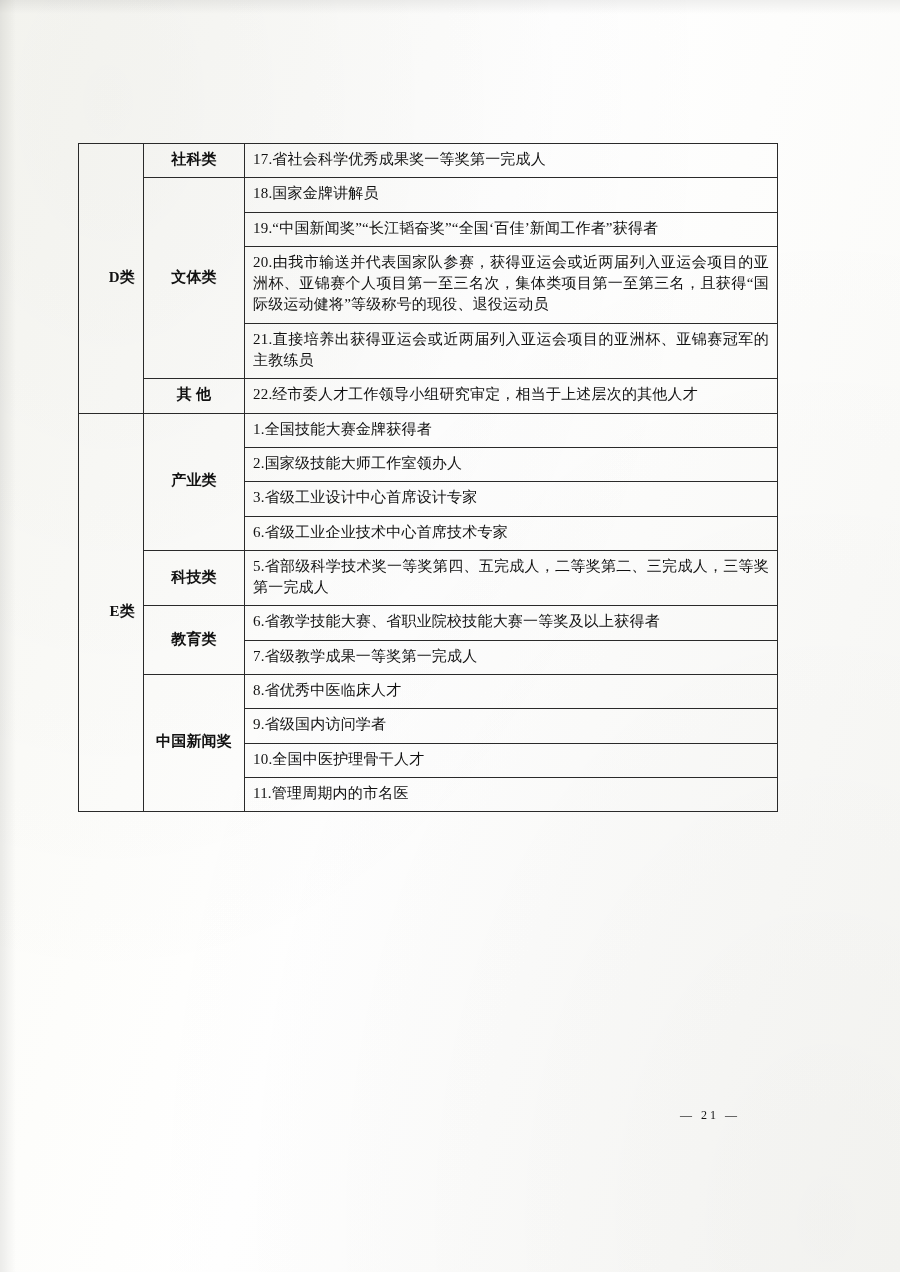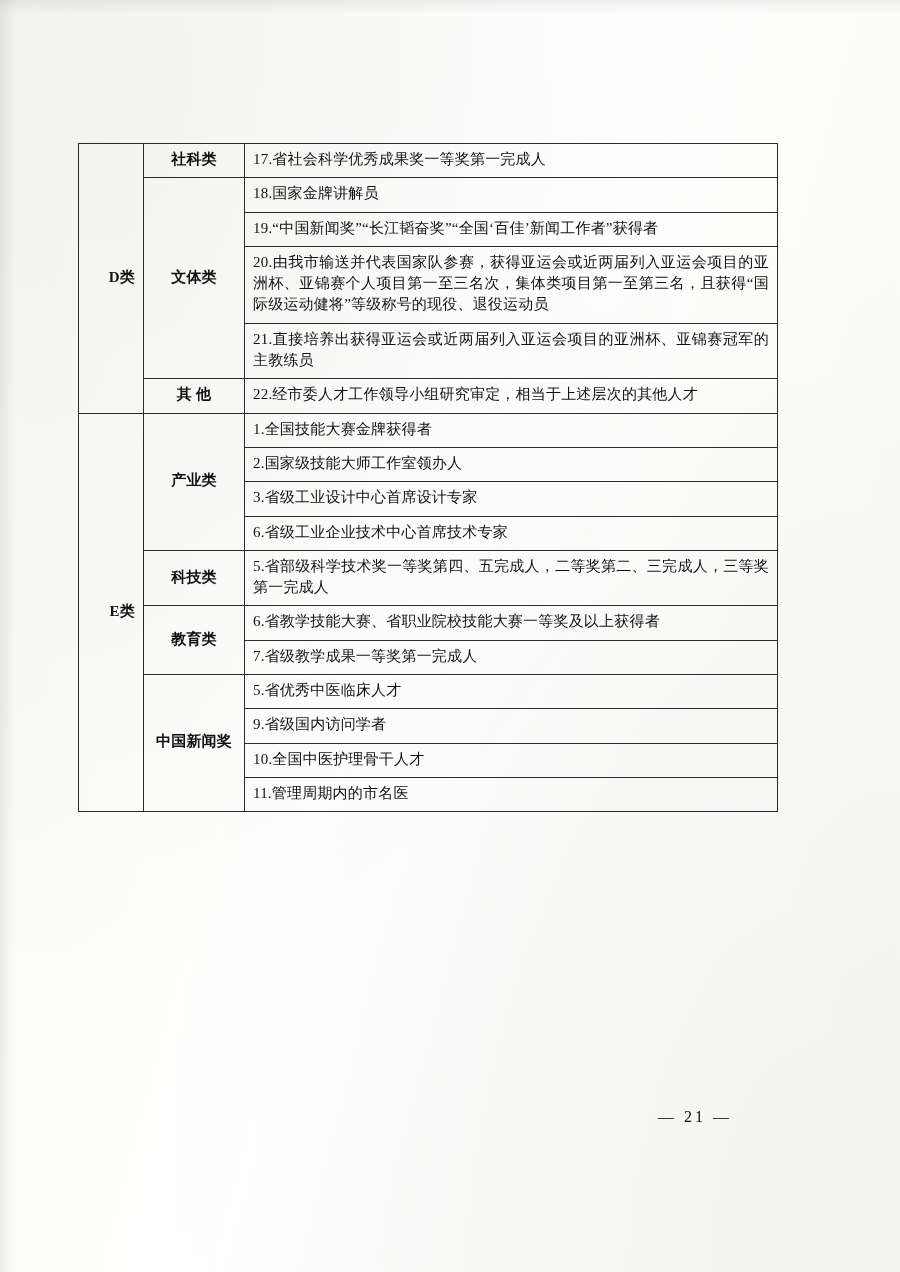--- a/index.html
+++ b/index.html
@@ -69,23 +69,23 @@
     text-align: justify;
     text-justify: inter-ideograph;
     font-family: Liberation Serif, serif;
   }
   td.tall {
     padding-top: 8px;
     padding-bottom: 9px;
   }
   .page-number {
     position: absolute;
-    right: 168px;
+    right: 160px;
     top: 1108px;
-    font-size: 16px;
+    font-size: 12px;
     letter-spacing: 3px;
     font-family: "Liberation Serif", serif;
   }
   .edge-shadow-left {
     position: absolute;
     left: 0; top: 0;
     width: 16px; height: 1272px;
     background: linear-gradient(to right, rgba(0,0,0,0.07), rgba(0,0,0,0));
     pointer-events: none;
   }
@@ -150,21 +150,21 @@
       </tr>
       <tr>
         <td class="col-sub" rowspan="2">教育类</td>
         <td class="col-item">6.省教学技能大赛、省职业院校技能大赛一等奖及以上获得者</td>
       </tr>
       <tr>
         <td class="col-item">7.省级教学成果一等奖第一完成人</td>
       </tr>
       <tr>
         <td class="col-sub" rowspan="4">中国新闻奖</td>
-        <td class="col-item">5.省优秀中医临床人才</td>
+        <td class="col-item">8.省优秀中医临床人才</td>
       </tr>
       <tr>
         <td class="col-item">9.省级国内访问学者</td>
       </tr>
       <tr>
         <td class="col-item">10.全国中医护理骨干人才</td>
       </tr>
       <tr>
         <td class="col-item">11.管理周期内的市名医</td>
       </tr>

